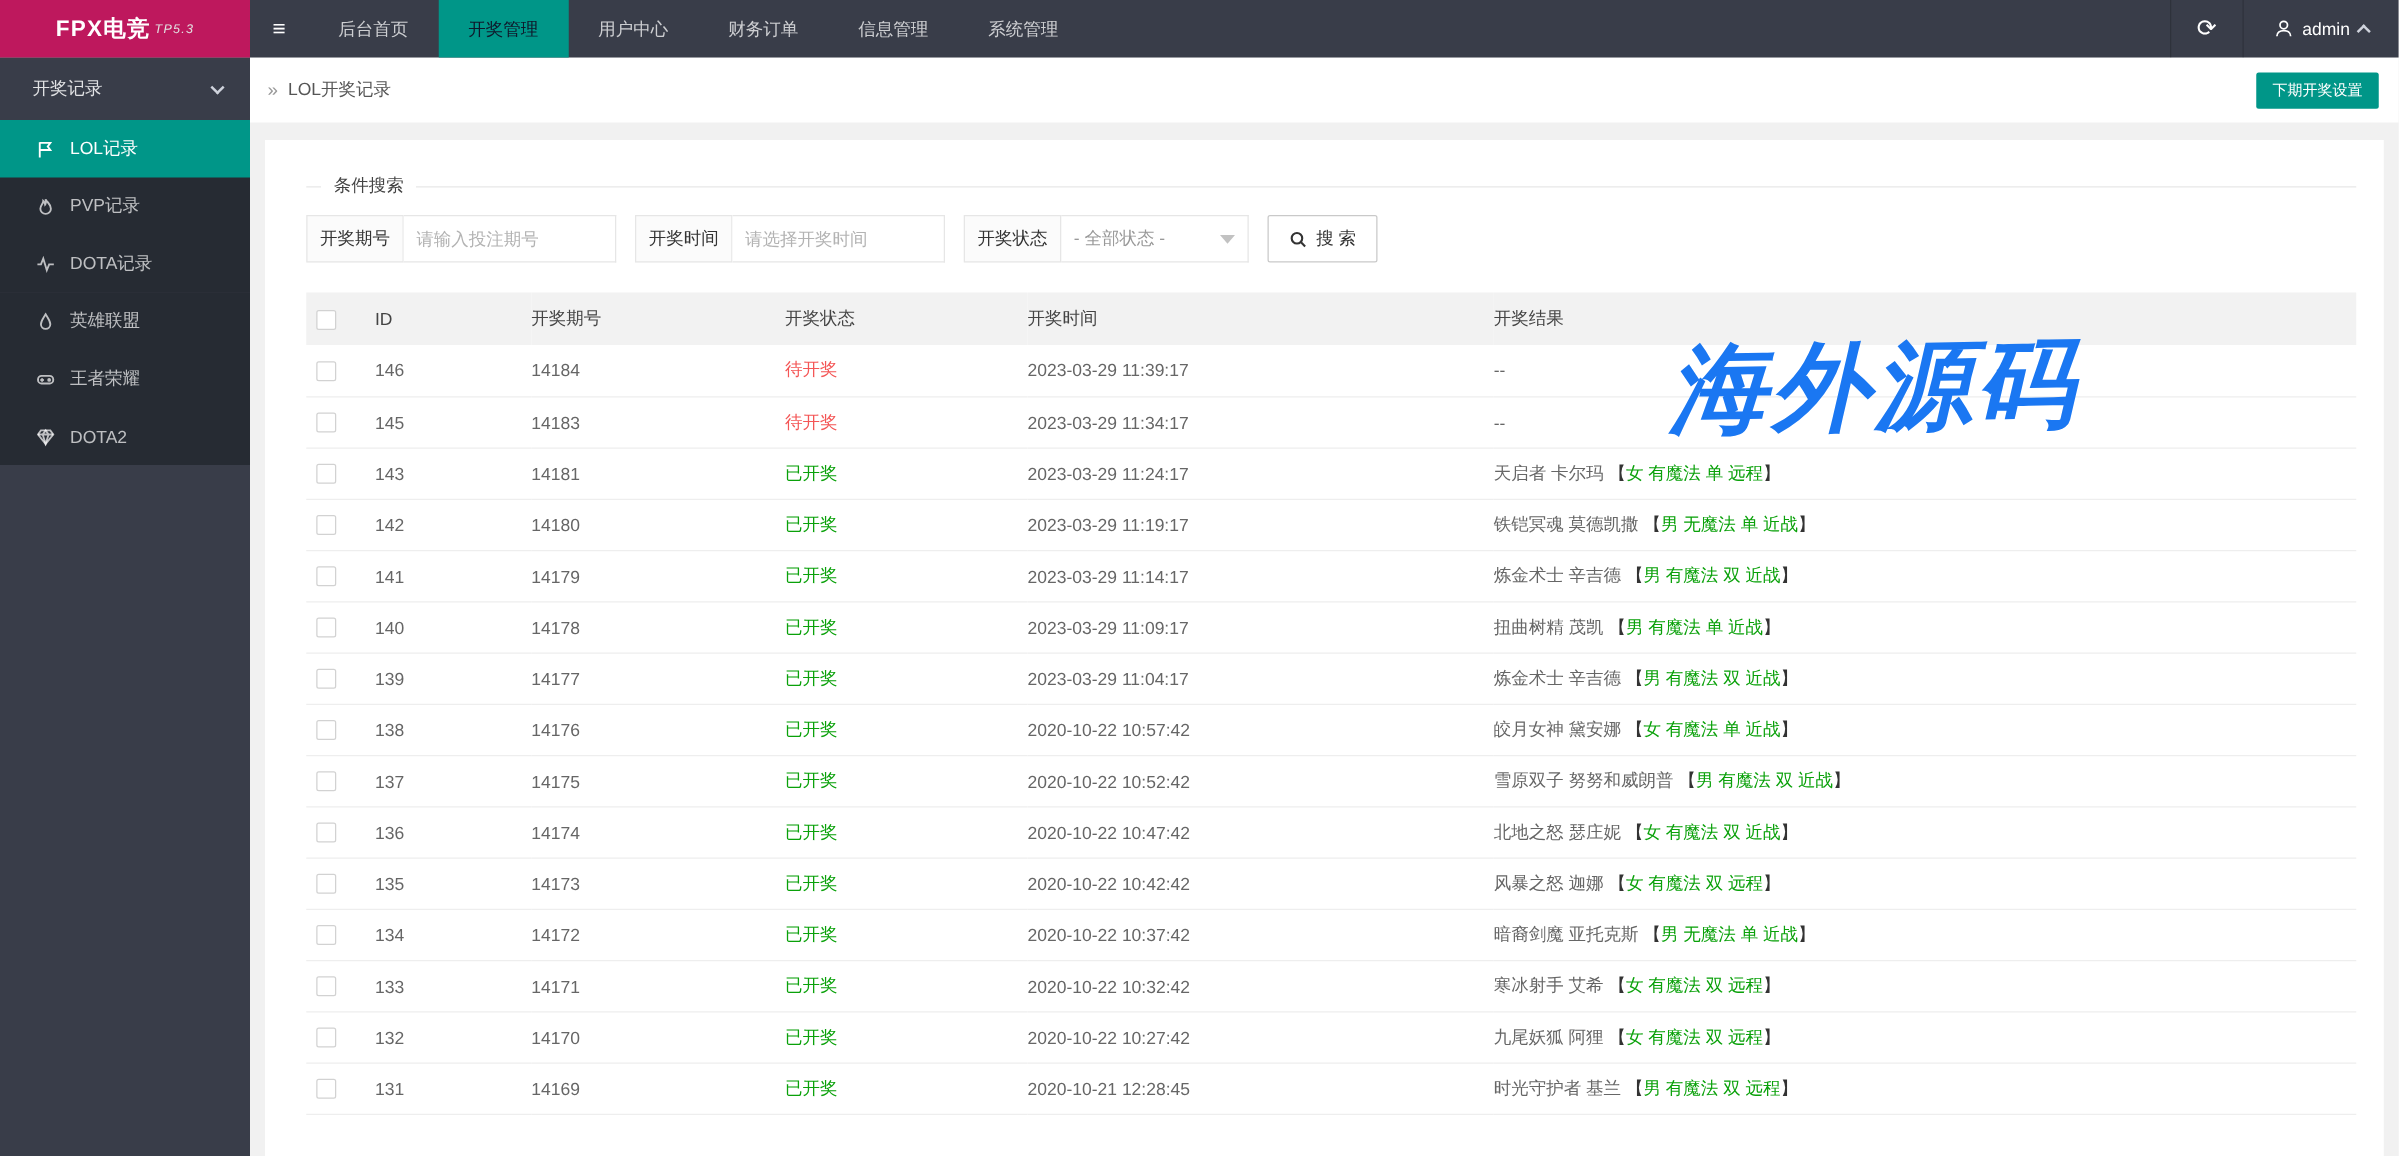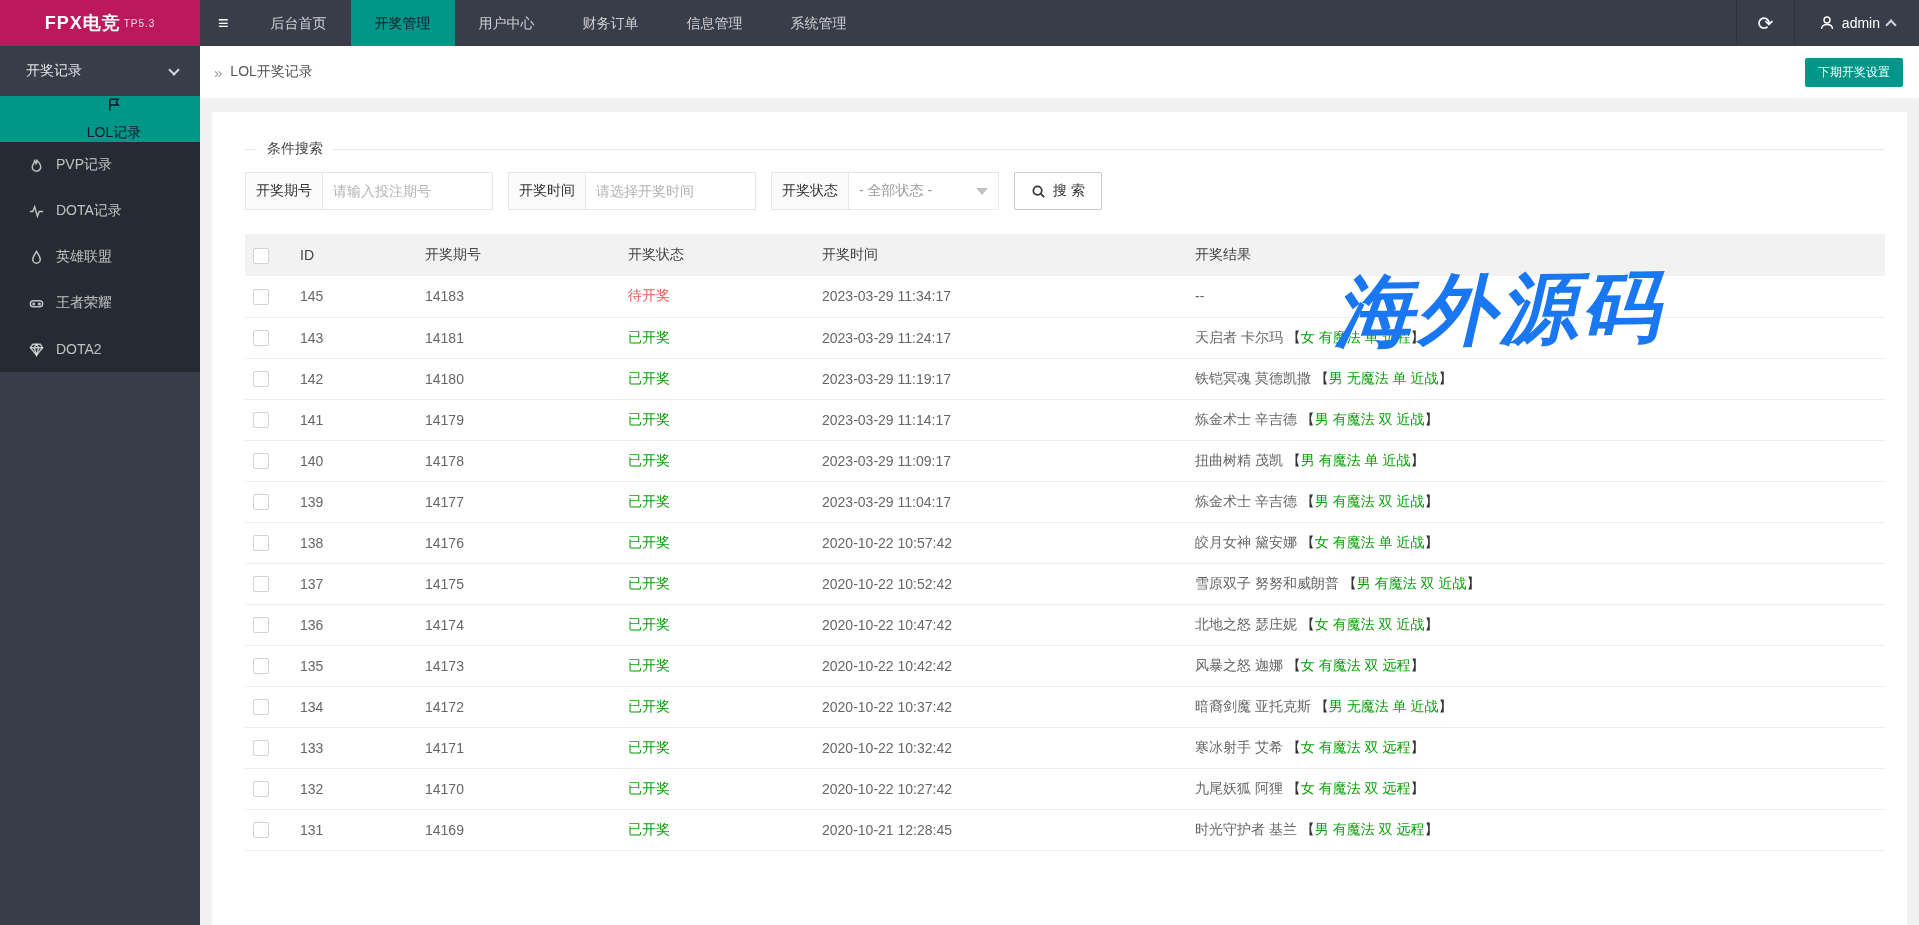--- a/index.html
+++ b/index.html
@@ -2,39 +2,39 @@
 <html><head>
 <meta charset="utf-8">
 <style>
   * { box-sizing: border-box; margin: 0; padding: 0; }
   html,body { width:1919px; height:925px; overflow:hidden; }
   body { font-family:"Liberation Sans","DejaVu Sans",sans-serif; background:#f1f1f1; position:relative; }
 
   
   .navbar { position:absolute; left:0; top:0; width:1919px; height:46px; background:#393d49; display:flex; align-items:stretch; z-index:30; }
   .logo { width:200px; background:#be185d; color:#fff; font-size:18px; font-weight:bold; display:flex; align-items:center; justify-content:center; letter-spacing:1px; }
-  .logo sup { font-size:10px; font-weight:normal; margin-left:3px; color:#e2e2e2; }
+  .logo sup { font-size:10px; font-weight:normal; margin-left:3px; color:#e2e2e2;font-style:italic; }
   .nav-left { display:flex; align-items:stretch; }
   .nav-item { color:rgba(255,255,255,.75); font-size:14px; line-height:46px; padding:0 24px; cursor:pointer; }
   .nav-item.hamburger { padding:0 18px; font-size:18px; color:#fff; }
   .nav-item.active { background:#009688; color:#0f172a; }
   .nav-right { margin-left:auto; display:flex; align-items:stretch; }
   .nav-icon-btn { width:58px; display:flex; align-items:center; justify-content:center; color:#fff; font-size:19px; cursor:pointer; border-left:1px solid rgba(0,0,0,.18); }
   .nav-user { display:flex; align-items:center; gap:7px; padding:0 24px; color:#fff; font-size:14px; cursor:pointer; border-left:1px solid rgba(0,0,0,.18); }
   .chev { display:inline-block; width:8px; height:8px; border-left:2px solid #cfd3dc; border-bottom:2px solid #cfd3dc; }
   .chev.up { transform:rotate(135deg); margin-top:4px; }
   .chev.down { transform:rotate(-45deg); margin-top:-3px; }
 
   
   .sidebar { position:absolute; left:0; top:46px; bottom:0; width:200px; background:#393d49; z-index:20; }
   .group-title { height:50px; display:flex; align-items:center; padding:0 22px 0 26px; color:rgba(255,255,255,.85); font-size:14px; cursor:pointer; position:relative; }
   .group-title .chev { position:absolute; right:22px; }
   .side-items { background:#262b33; }
   .side-item { height:46px; display:flex; align-items:center; gap:11px; padding-left:28px; color:rgba(255,255,255,.7); font-size:14px; cursor:pointer; }
-  .side-item.active { background:#009688; color:#0f172a;flex-direction:column; }
+  .side-item.active { background:#009688; color:#ffffff; }
   .side-item .icn { width:17px; height:17px; display:flex; align-items:center; justify-content:center; }
   .side-item .icn svg { width:15px; height:15px; stroke:currentColor; fill:none; stroke-width:1.6; }
 
   
   .main { position:absolute; left:200px; top:46px; right:0; bottom:0; }
   .crumb-bar { height:52px; background:#fff; display:flex; align-items:center; padding:0 16px 0 14px; }
   .crumb { display:flex; align-items:center; gap:8px; font-size:14px; }
   .crumb .arrow { color:#999; font-size:15px; }
   .crumb .title { color:#555; }
   .crumb-action { margin-left:auto; background:#009688; color:#fff; font-size:12px; height:29px; padding:0 13px; border:none; border-radius:2px; cursor:pointer; }
@@ -220,20 +220,28 @@
             <th>ID</th>
             <th>开奖期号</th>
             <th>开奖状态</th>
             <th>开奖时间</th>
             <th>开奖结果</th>
           </tr>
         </thead>
       <tbody id="table-body">
           <tr>
             <td><span class="cb"></span></td>
+            <td><span>146</span></td>
+            <td><span>14184</span></td>
+            <td><span class="st-pending">待开奖</span></td>
+            <td><span>2023-03-29 11:39:17</span></td>
+            <td><span class="res-name">--</span></td>
+          </tr>
+          <tr>
+            <td><span class="cb"></span></td>
             <td><span>145</span></td>
             <td><span>14183</span></td>
             <td><span class="st-pending">待开奖</span></td>
             <td><span>2023-03-29 11:34:17</span></td>
             <td><span class="res-name">--</span></td>
           </tr>
           <tr>
             <td><span class="cb"></span></td>
             <td><span>143</span></td>
             <td><span>14181</span></td>

